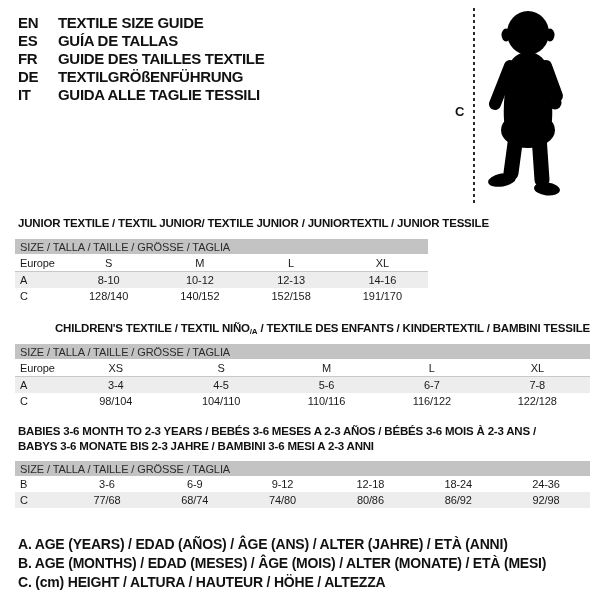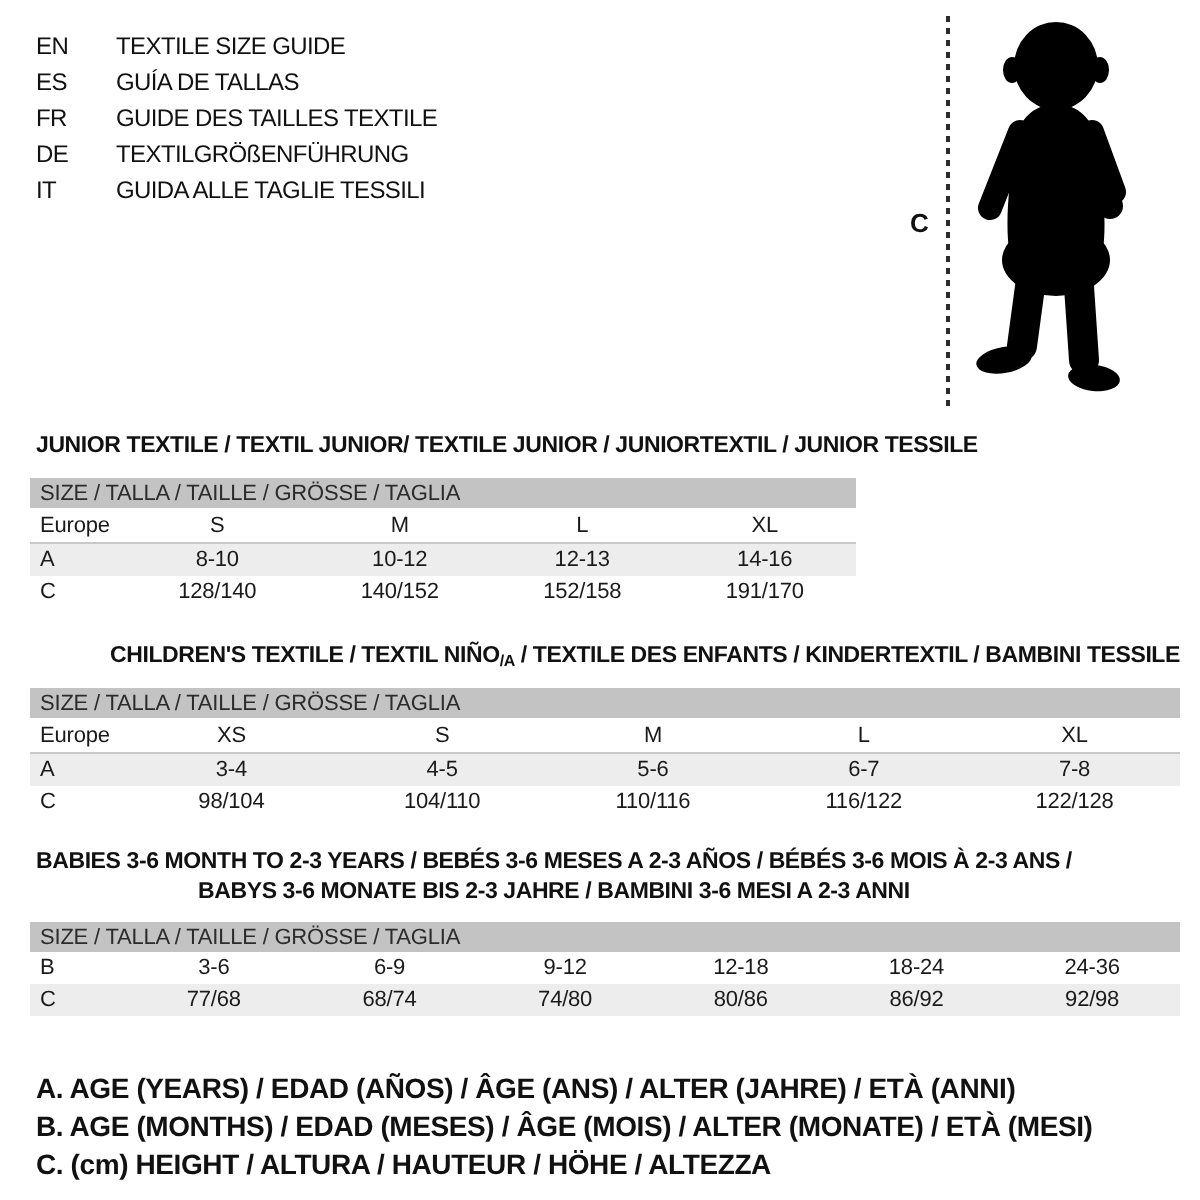--- a/index.html
+++ b/index.html
@@ -1,33 +1,33 @@
 <!DOCTYPE html>
 <html><head>
 <meta charset="utf-8">
 <style>
   html,body{margin:0;padding:0;background:#fff;}
   .page{position:relative;width:600px;height:600px;background:#ffffff;overflow:hidden;
         font-family:"Liberation Sans","DejaVu Sans",sans-serif;color:#1a1a1a;}
 
   
-  .langs{position:absolute;left:18px;top:14px;font-weight:normal;font-size:12px;
+  .langs{position:absolute;left:18px;top:14px;font-weight:bold;font-size:15px;
          line-height:18px;letter-spacing:-0.3px;color:#111;}
   .lang-row{white-space:nowrap;}
   .lang-code{display:inline-block;width:40px;}
 
   
   .baby-svg{position:absolute;left:483px;top:8px;width:84px;height:199px;}
   .height-line{position:absolute;left:473px;top:8px;width:2px;height:197px;
                background:repeating-linear-gradient(to bottom,#2b2b2b 0 3px,transparent 3px 6px);}
   .height-label{position:absolute;left:455px;top:104px;font-weight:bold;font-size:13px;color:#111;}
 
   
   .tbl-title{position:absolute;left:18px;font-weight:bold;font-size:11.5px;
-             letter-spacing:-0.2px;color:#111;line-height:15px;white-space:nowrap;text-align:center;}
+             letter-spacing:-0.2px;color:#111;line-height:15px;white-space:nowrap;}
   .tbl-title .subscript{font-size:8px;vertical-align:-2px;}
 
   
   .size-table{position:absolute;left:15px;border-collapse:collapse;table-layout:fixed;
               font-size:11px;color:#1a1a1a;letter-spacing:-0.1px;}
   .size-table td{height:16px;text-align:center;padding:0;vertical-align:middle;}
   .size-table td.head{background:#c3c3c3;text-align:left;padding-left:5px;color:#2b2b2b;height:15px;}
   .size-table td.rlabel{text-align:left;padding-left:5px;}
   .size-table tr.sizes-row td{border-bottom:1px solid #c8c8c8;height:17px;}
   .size-table tr.alt td{background:#ededed;}

